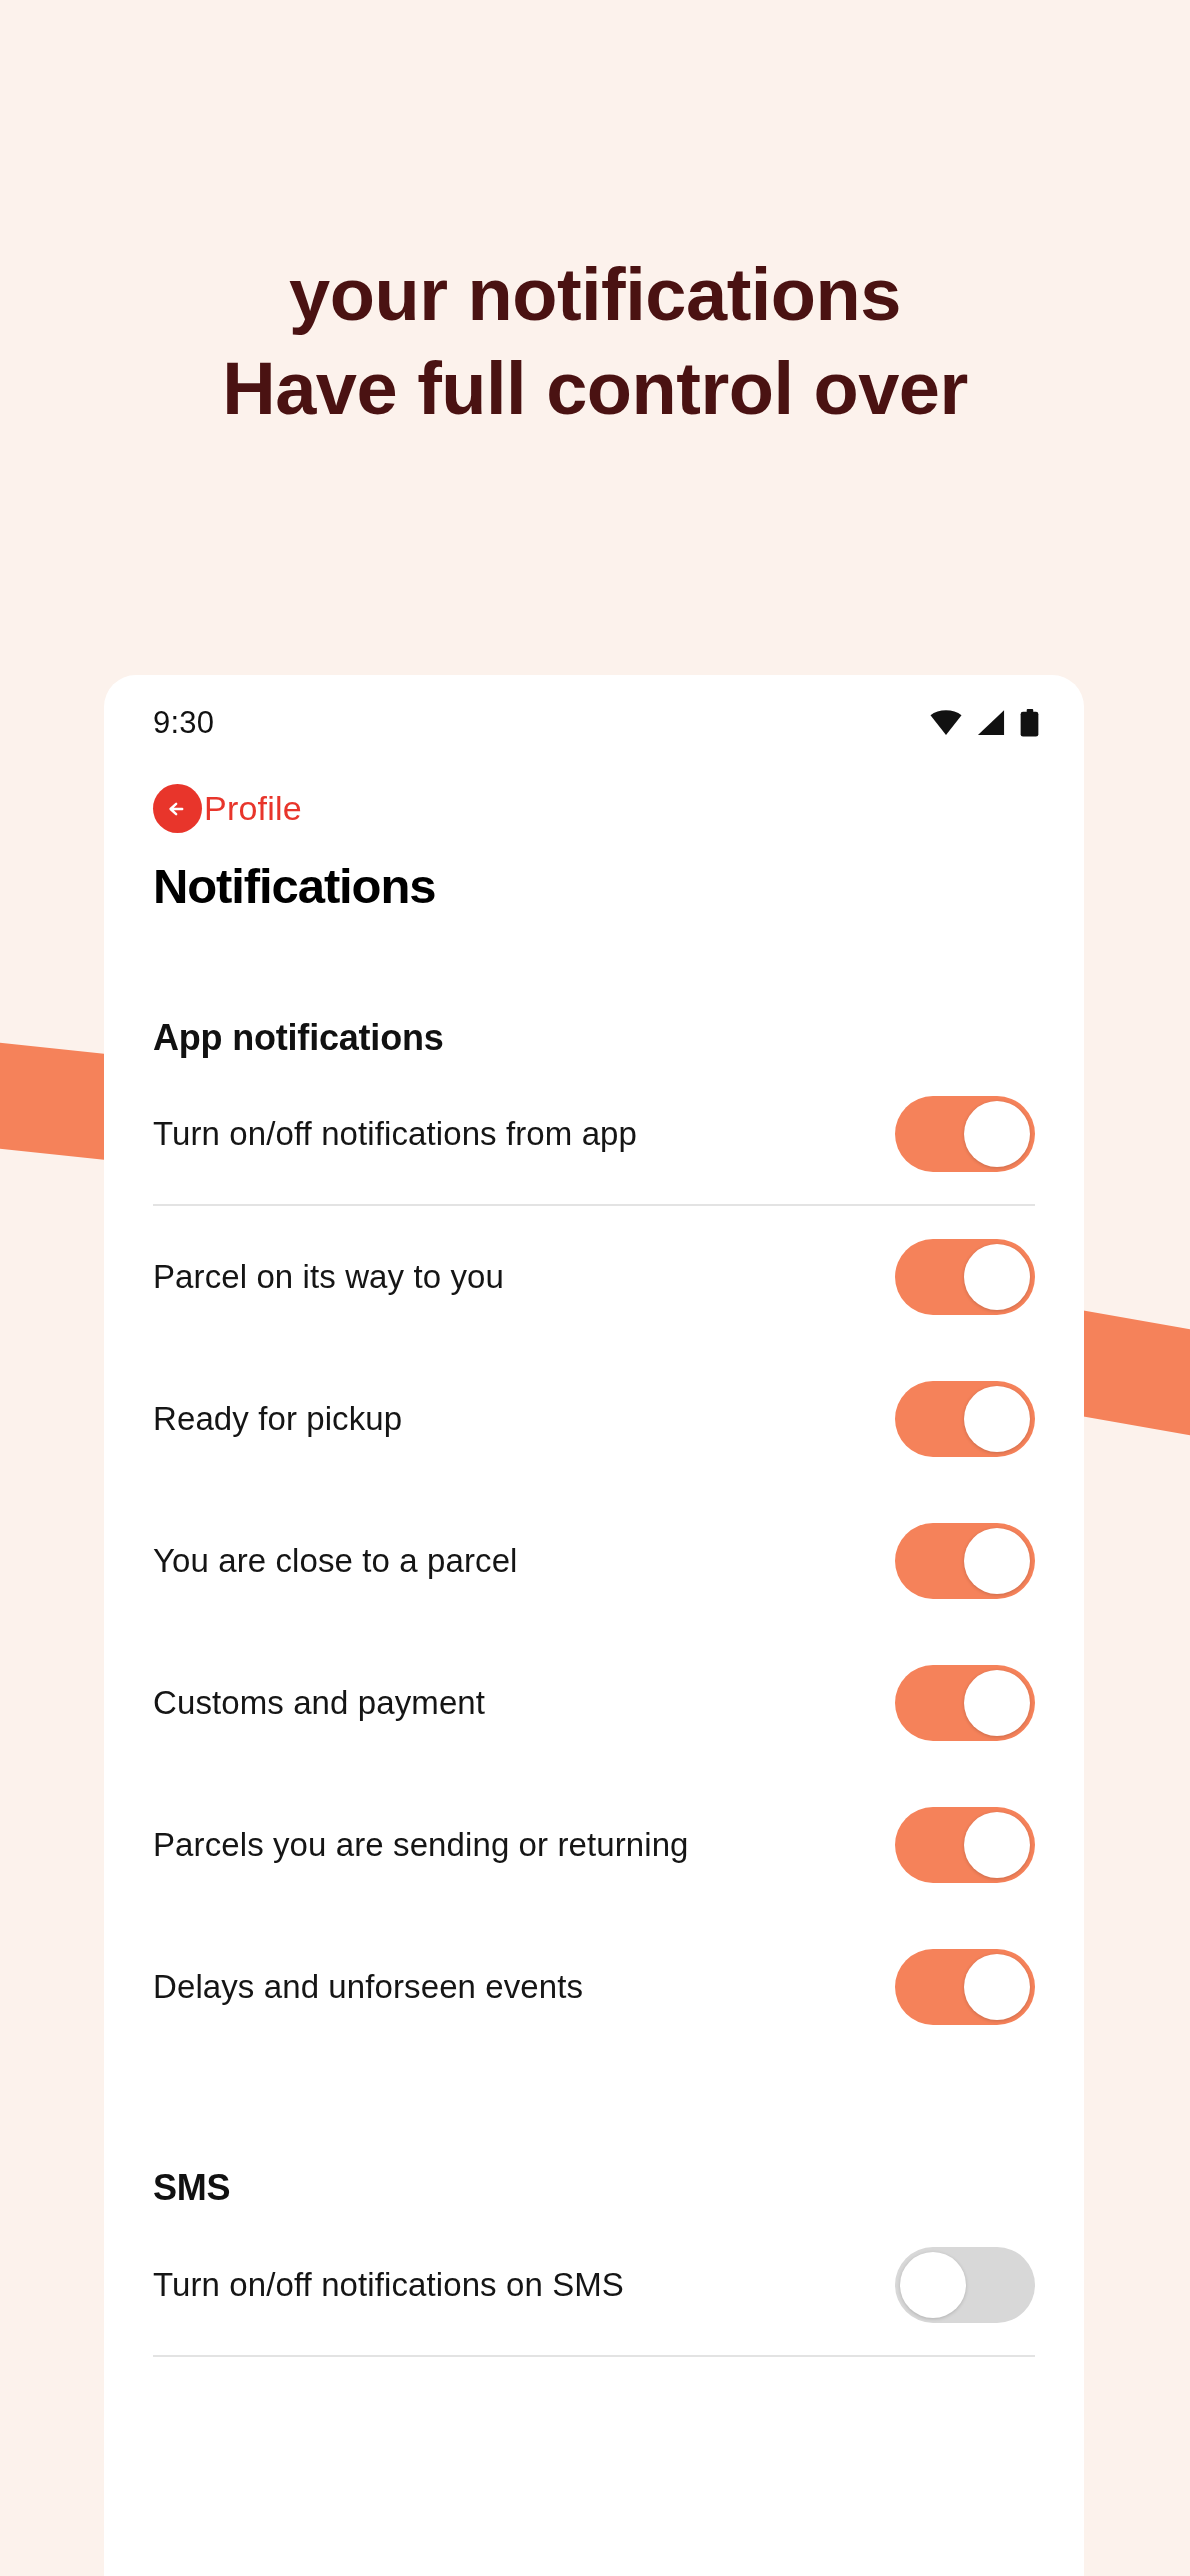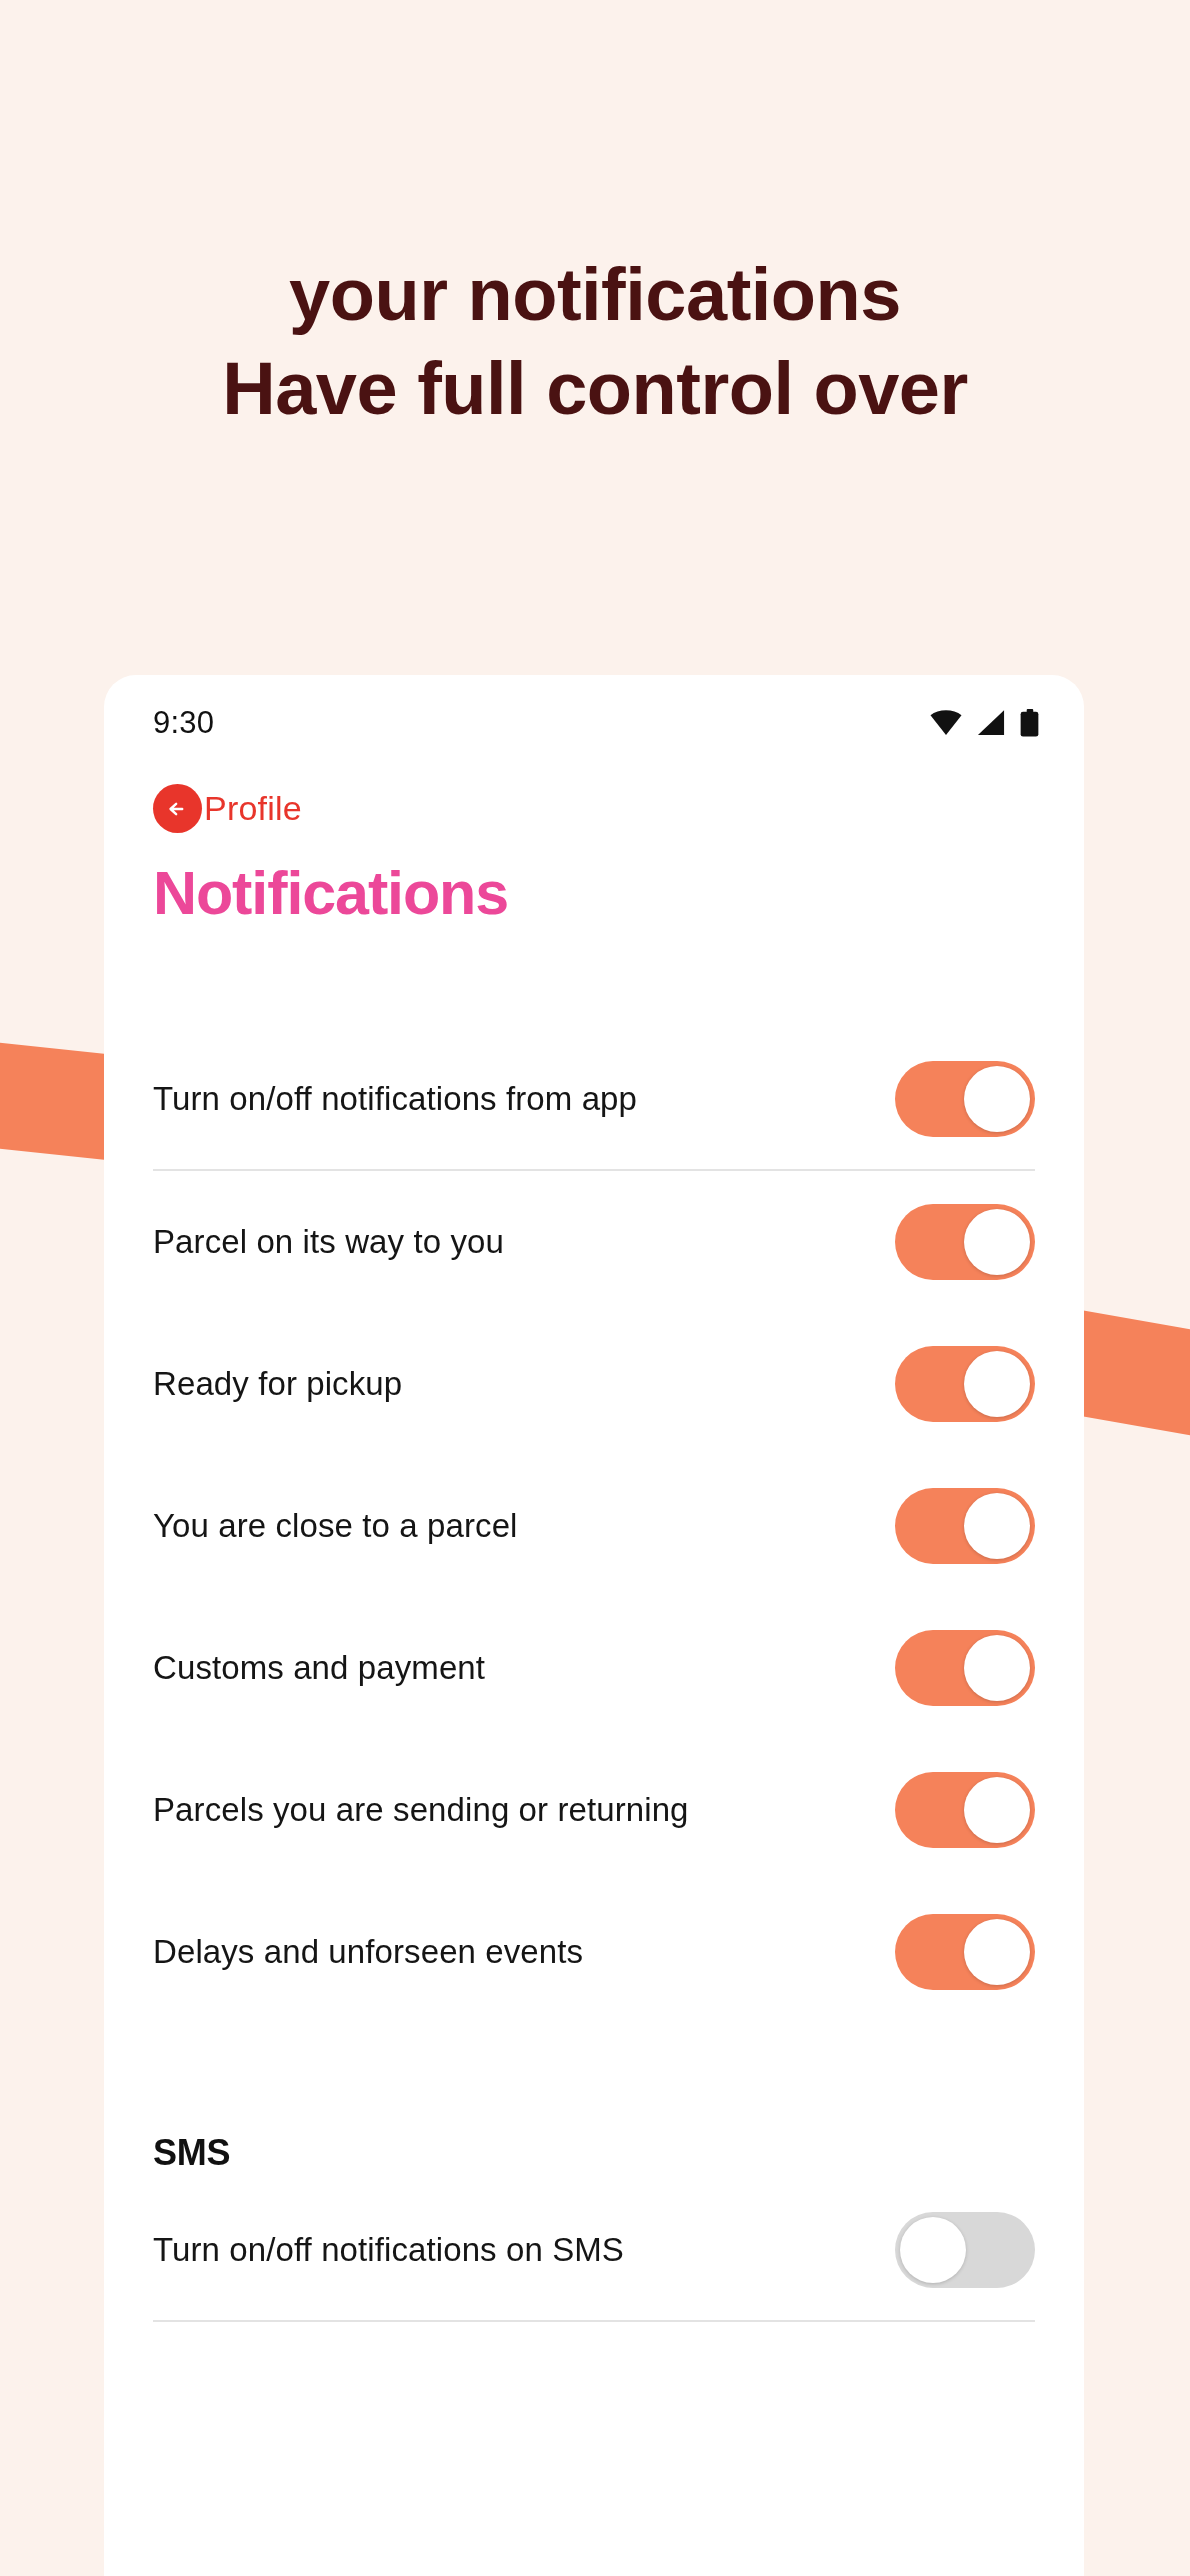--- a/index.html
+++ b/index.html
@@ -112,23 +112,23 @@
   .back-label {
     color: #E8352B;
     font-size: 34px;
     font-weight: 400;
     letter-spacing: 0.2px;
   }
 
   
   .page-title {
     padding: 28px 0 0 49px;
-    font-size: 61px;
+    font-size: 49px;
     font-weight: 700;
-    color: #ec4899;
+    color: #000000;
     letter-spacing: -1.1px;
     line-height: 1.05;
   }
 
   
   .section {
     padding: 0 49px;
   }
   .section-title {
     font-size: 36px;
@@ -220,20 +220,21 @@
       <svg width="28" height="28" viewBox="0 0 30 30" aria-hidden="true">
         <path d="M19.5 15 H7.5 M13 9.5 L7 15 L13 20.5" stroke="#fff" stroke-width="2.6" fill="none" stroke-linecap="round" stroke-linejoin="round"></path>
       </svg>
     </span>
     <span class="back-label">Profile</span>
   </div>
 
   <h1 class="page-title">Notifications</h1>
 
   <div class="section section--app">
+    <div class="section-title">App notifications</div>
     <div class="rows">
 
       <div class="row with-divider">
         <span class="row-label">Turn on/off notifications from app</span>
         <span class="toggle on">
             <span class="knob"></span>
           </span>
       </div>
 
       <div class="row">

